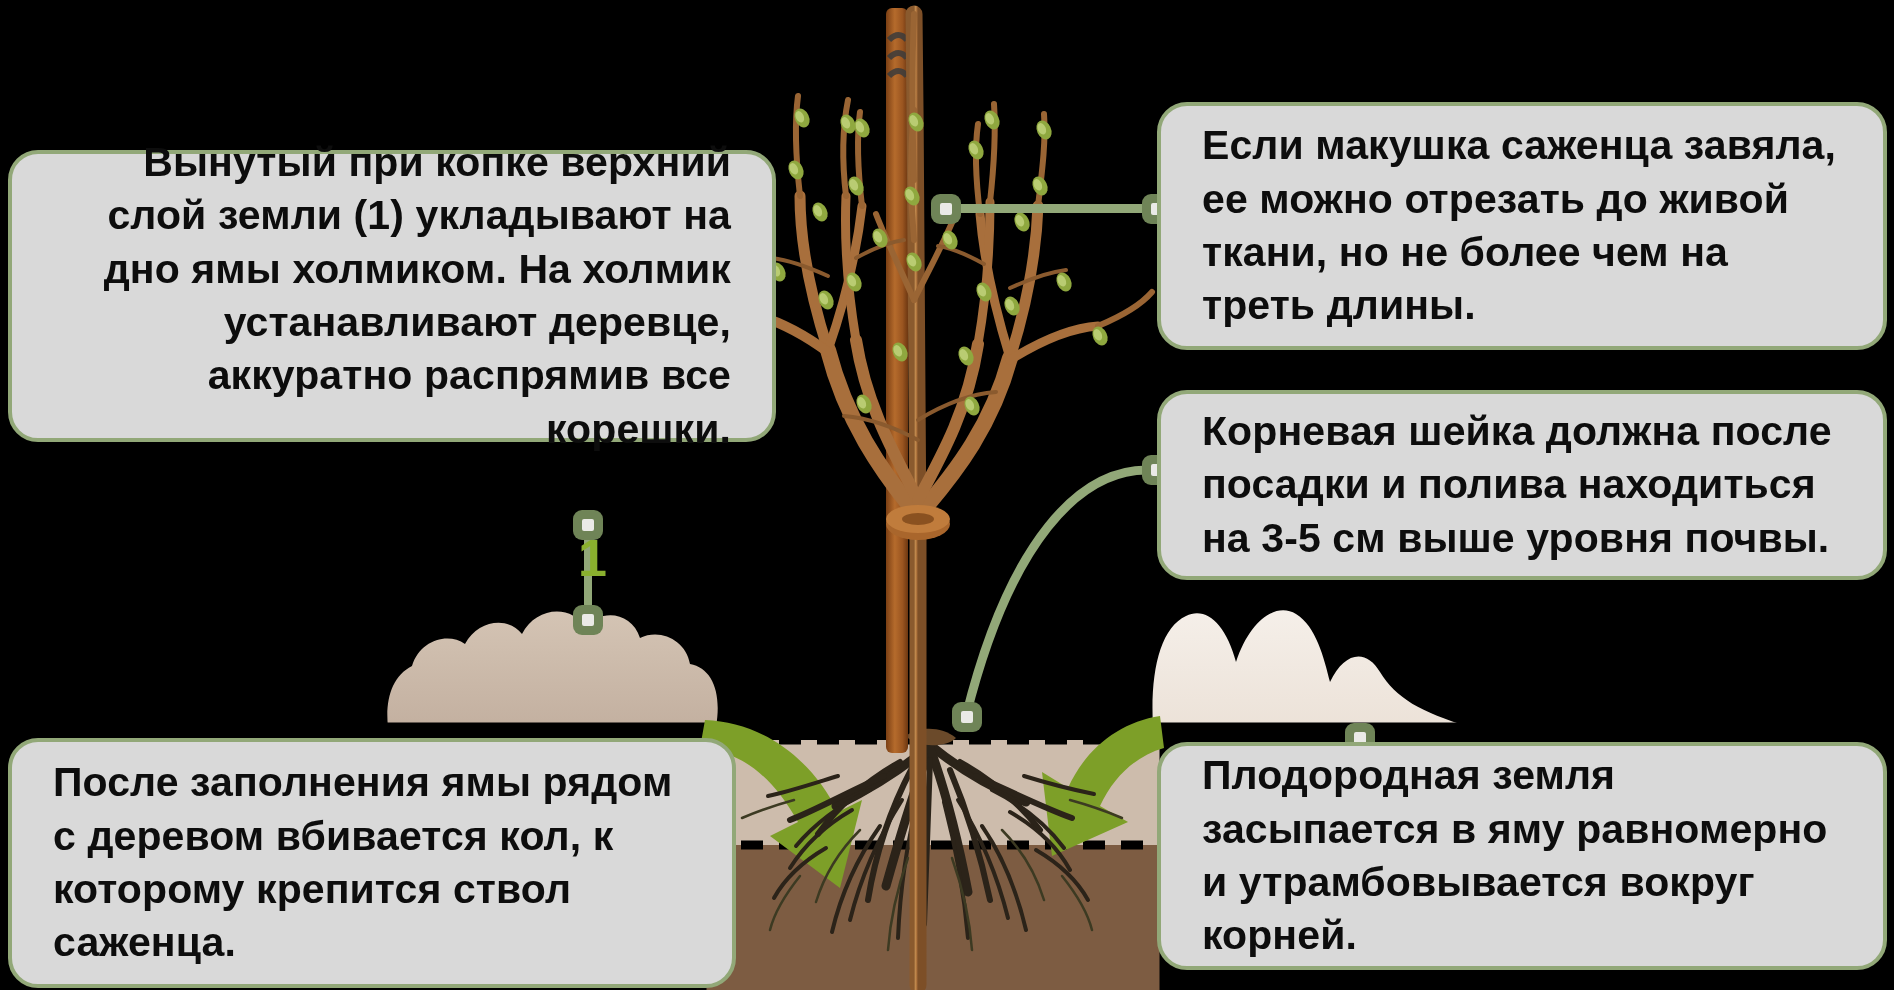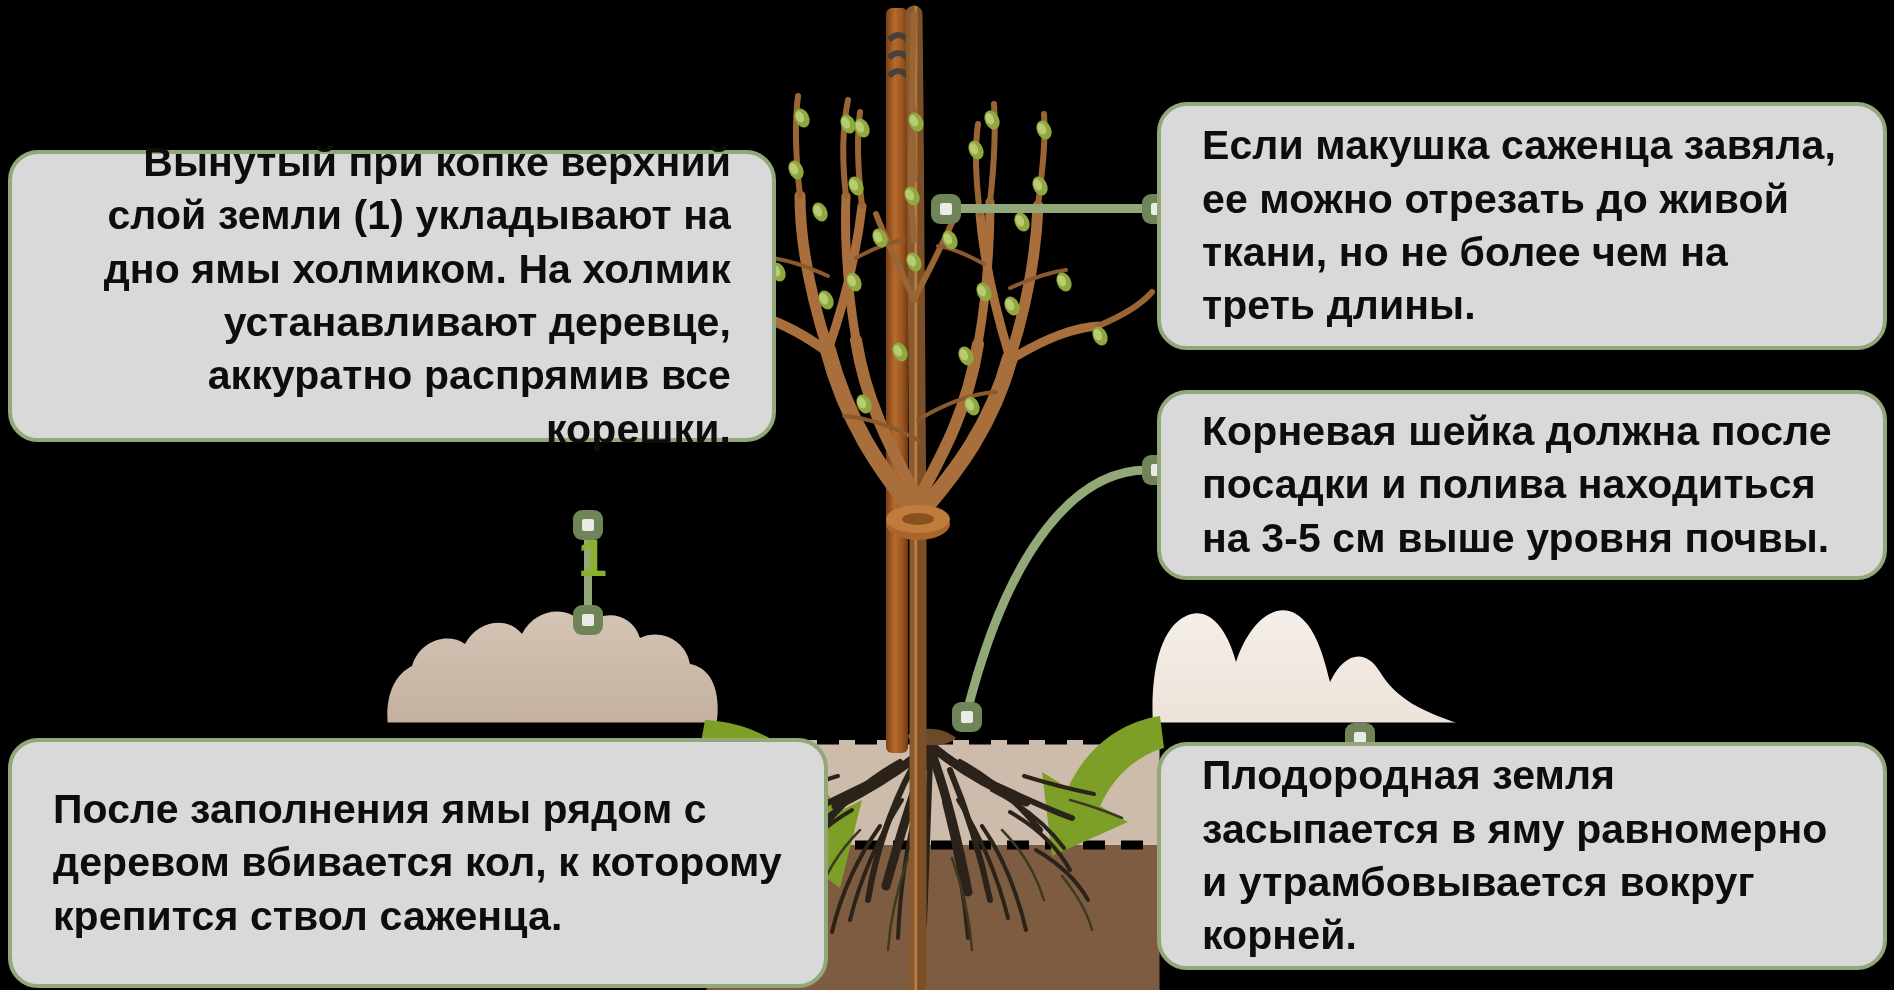--- a/index.html
+++ b/index.html
@@ -31,21 +31,21 @@
     margin:15px;
     color:#0d0d0d;
     font-weight:700;
     font-size:41px;
     line-height:1.30;
     letter-spacing:.1px;
   }
   #callout-top-left{left:8px;  top:150px;  width:768px; height:292px;text-align:right;}
   #callout-top-right{left:1157px; top:102px; width:730px; height:248px;}
   #callout-mid-right{left:1157px; top:390px; width:730px; height:190px;}
-  #callout-bottom-left{left:8px; top:738px; width:820px; height:250px;}
+  #callout-bottom-left{left:8px; top:738px; width:728px; height:250px;}
   #callout-bottom-right{left:1157px; top:742px; width:730px; height:228px;}
 
   
   .connector-line{
     position:absolute;
     background:#92a878;
   }
   .node{
     position:absolute;
     width:30px;height:30px;

